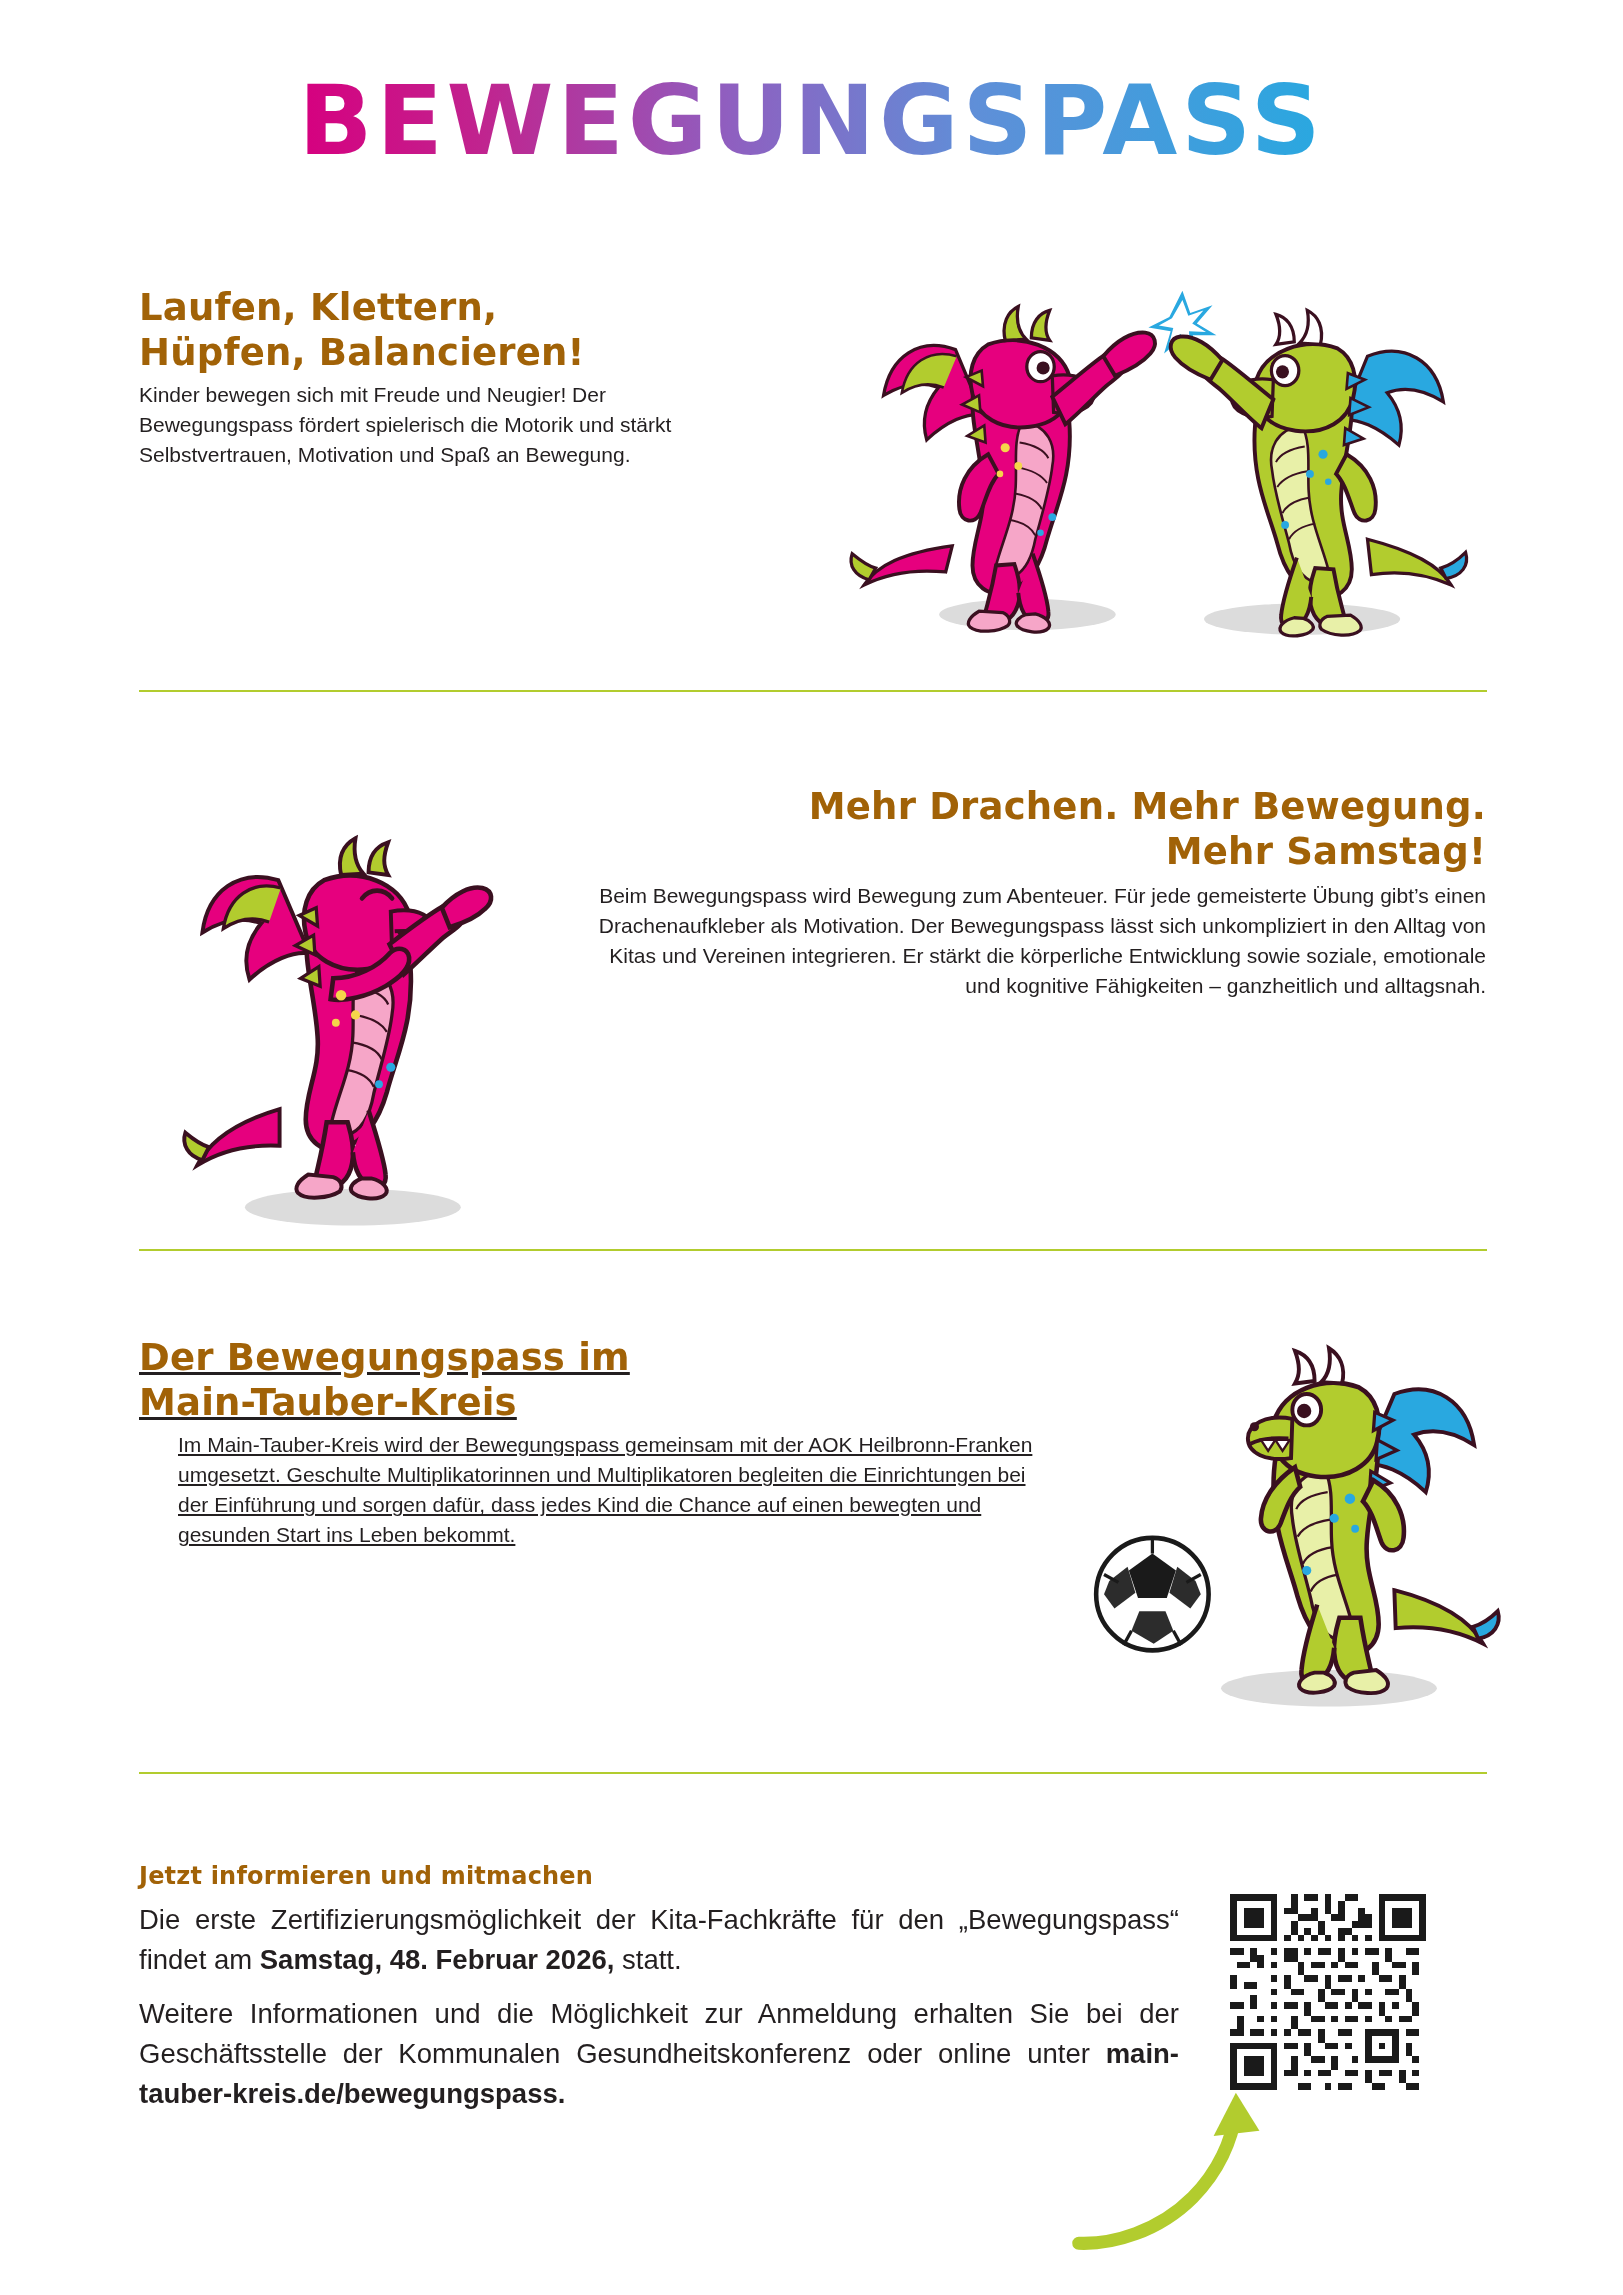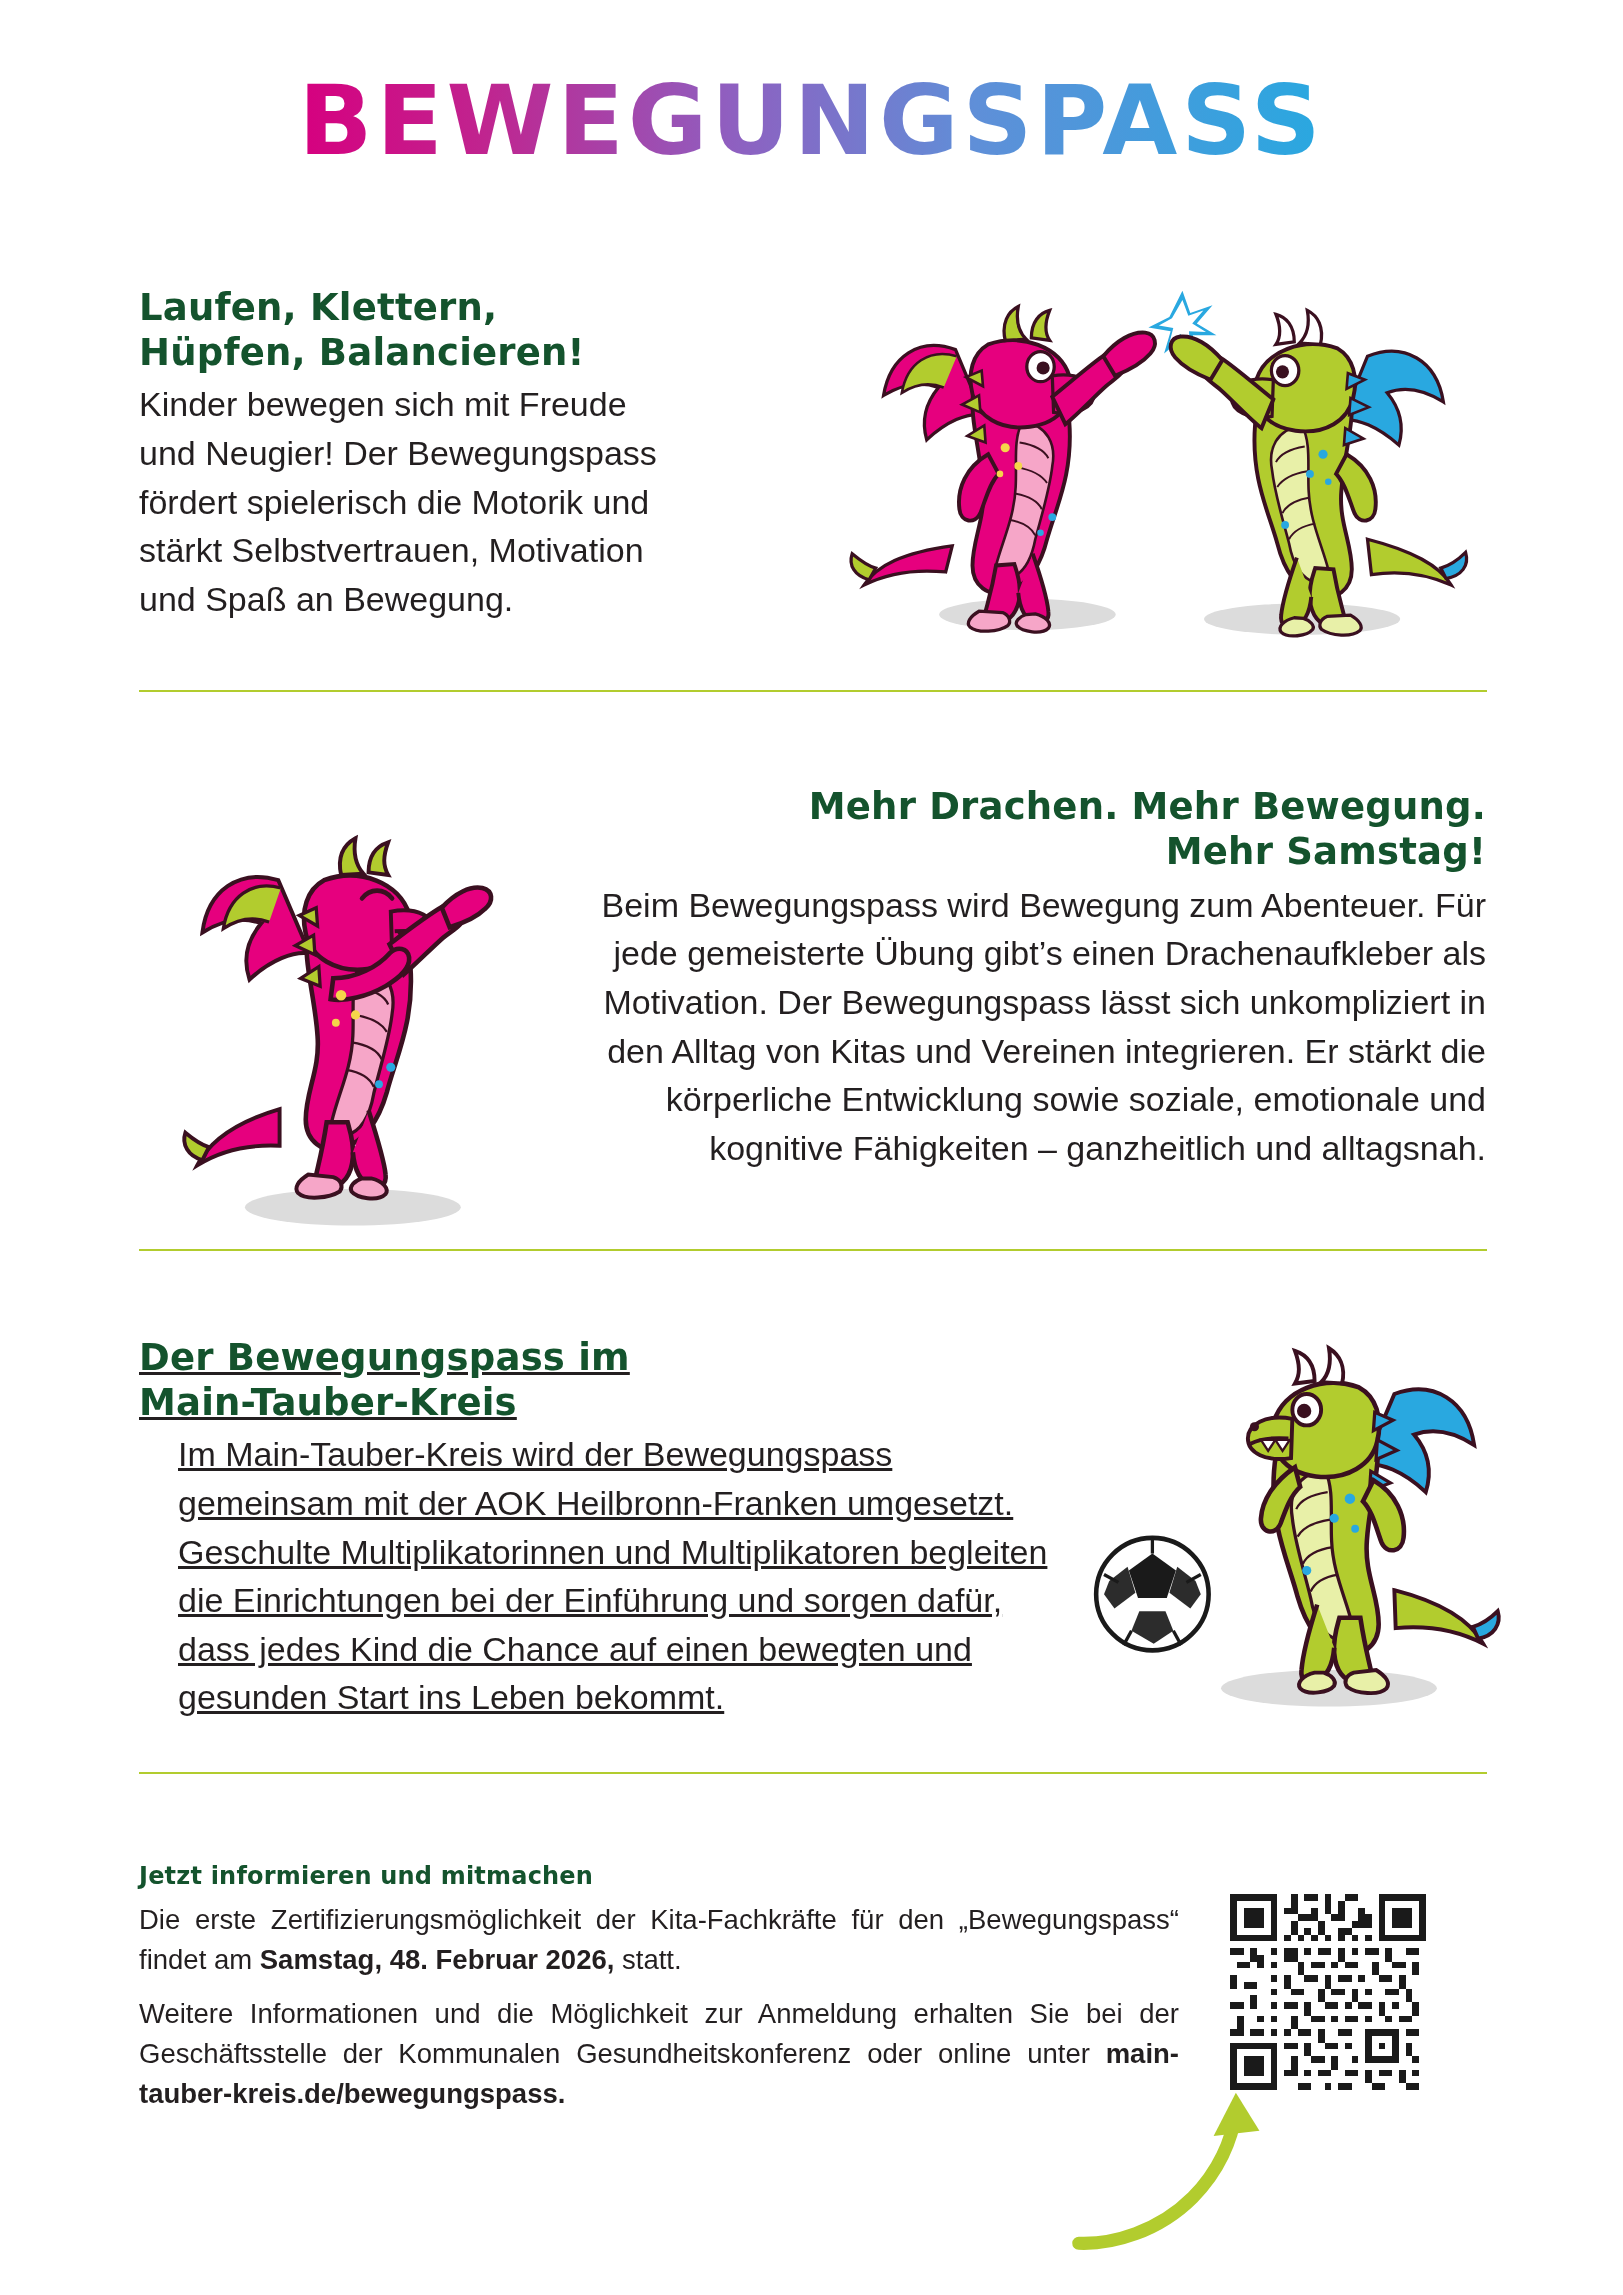--- a/index.html
+++ b/index.html
@@ -39,30 +39,30 @@
     background: linear-gradient(90deg, #d6007f 0%, #c0248f 18%, #8f5fc0 42%, #5f8fd8 66%, #29a8e0 100%);
     -webkit-background-clip: text;
     background-clip: text;
     color: transparent;
     -webkit-text-fill-color: transparent;
     display: inline-block;
   }
 
   
   .h-pink {
-    color: #14532d;
+    color: #a16207;
     font-family: "DejaVu Sans", sans-serif;
     font-weight: 700;
     font-size: 37px;
     line-height: 1.22;
     letter-spacing: 0.2px;
     margin: 0;
   }
   .body-text {
-    font-size: 34px;
+    font-size: 21px;
     line-height: 1.43;
     color: #231f20;
     margin: 0;
   }
 
   
   .divider {
     position: absolute;
     left: 139px;
     width: 1348px;

